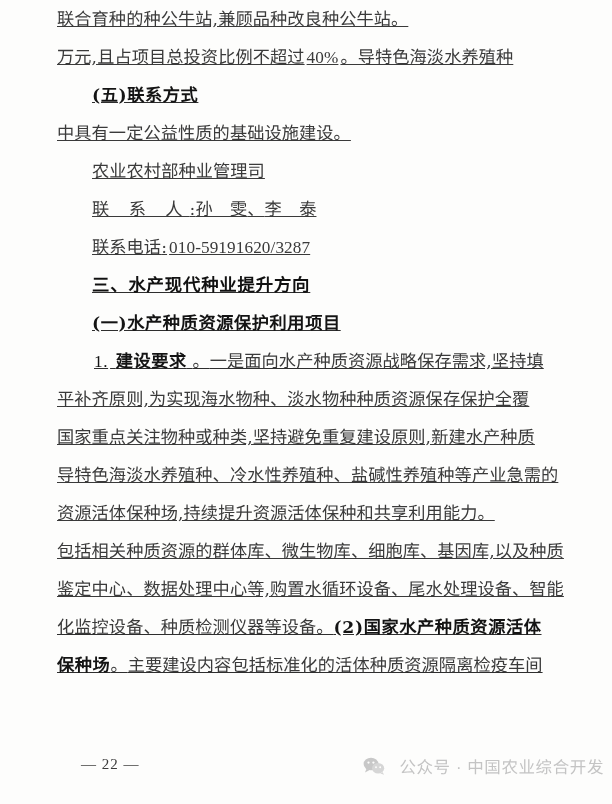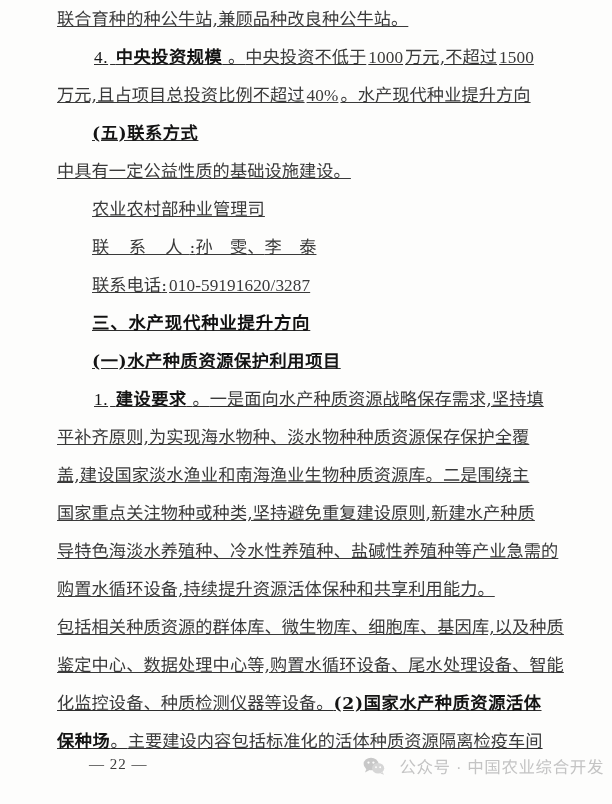--- a/index.html
+++ b/index.html
@@ -76,21 +76,21 @@
     font-weight: 400;
     padding: 0 2px;
   }
 
   
   .wide { letter-spacing: 7px; }
 
   
   #footer {
     position: absolute;
-    left: 12px;
+    left: 4px;
     right: 0;
     bottom: 0;
     height: 56px;
     margin-top: 36px;
   }
   #page-number {
     position: absolute;
     left: 77px;
     top: 8px;
     font-family: "Liberation Serif", "DejaVu Serif", serif;
@@ -118,28 +118,23 @@
 <body>
 
 <div id="page">
 
   <div id="body-text">
 
     <div class="line kai">
       <span>联合育种的种公牛站,兼顾品种改良种公牛站。</span>
     </div>
 
-    <div class="line indent">
-      <span class="num kbold">4.</span>
-      <span class="kbold">中央投资规模</span>
-      <span class="kai">。</span><span class="kai">中央投资不低于</span><span class="num kai">1000</span><span class="kai">万元,不超过</span><span class="num kai">1500</span>
-    </div>
-
-    <div class="line kai">
-      <span>万元,且占项目总投资比例不超过</span><span class="num">40%</span><span>。水产现代种业提升方向</span>
+
+    <div class="line kai">
+      <span>万元,且占项目总投资比例不超过</span><span class="num">40%</span><span>。导特色海淡水养殖种</span>
     </div>
 
     <div class="line indent">
       <span class="kbold">(五)联系方式</span>
     </div>
 
     <div class="line kai">
       <span>中具有一定公益性质的基础设施建设。</span>
     </div>
 
@@ -166,30 +161,27 @@
     <div class="line indent">
       <span class="num kbold">1.</span>
       <span class="kbold">建设要求</span>
       <span class="kai">。</span><span class="kai">一是面向水产种质资源战略保存需求,坚持填</span>
     </div>
 
     <div class="line kai">
       <span>平补齐原则,为实现海水物种、淡水物种种质资源保存保护全覆</span>
     </div>
     <div class="line kai">
-      <span>盖,建设国家淡水渔业和南海渔业生物种质资源库。二是围绕主</span>
-    </div>
-    <div class="line kai">
       <span>国家重点关注物种或种类,坚持避免重复建设原则,新建水产种质</span>
     </div>
     <div class="line kai">
       <span>导特色海淡水养殖种、冷水性养殖种、盐碱性养殖种等产业急需的</span>
     </div>
     <div class="line kai">
-      <span>购置水循环设备,持续提升资源活体保种和共享利用能力。</span>
+      <span>资源活体保种场,持续提升资源活体保种和共享利用能力。</span>
     </div>
 
 
     <div class="line kai">
       <span>包括相关种质资源的群体库、微生物库、细胞库、基因库,以及种质</span>
     </div>
     <div class="line kai">
       <span>鉴定中心、数据处理中心等,购置水循环设备、尾水处理设备、智能</span>
     </div>
 

